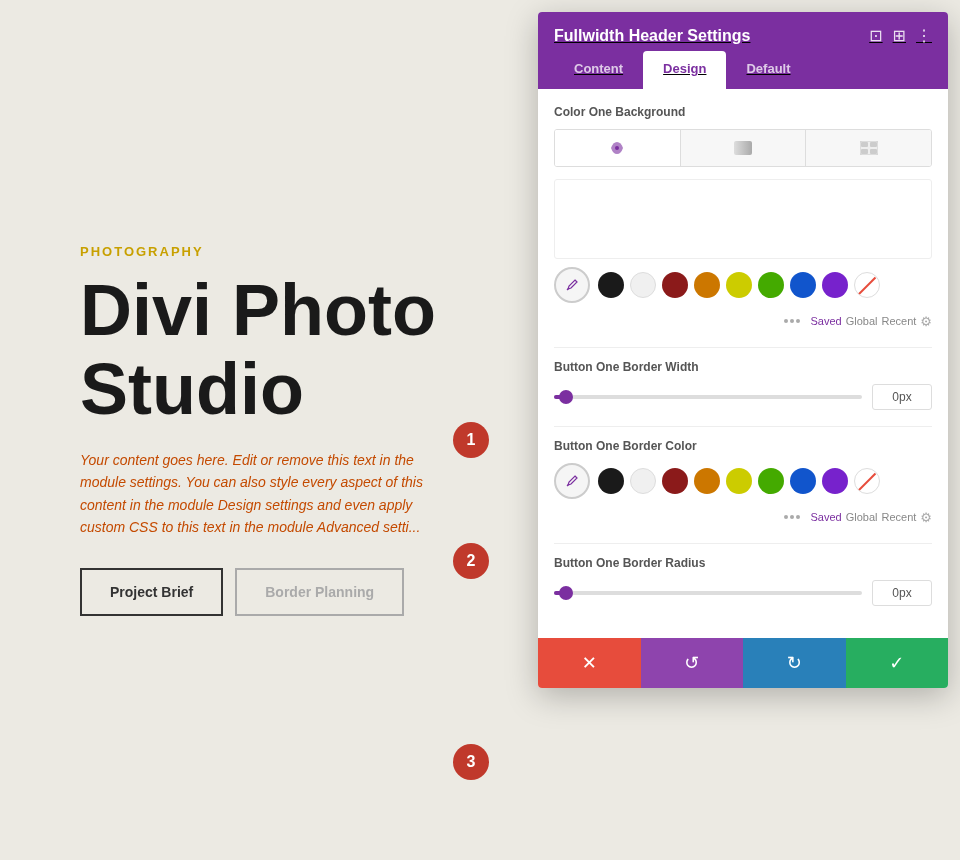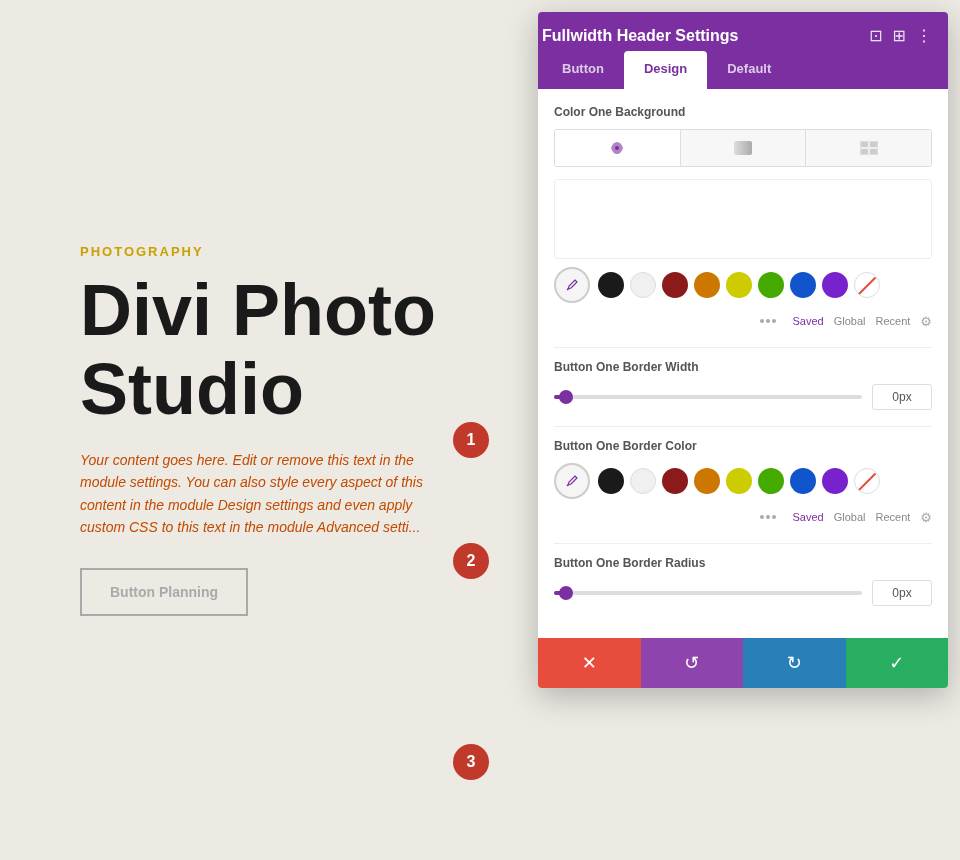--- a/index.html
+++ b/index.html
@@ -105,21 +105,22 @@
       border-radius: 4px;
       overflow: hidden;
       box-shadow: 0 8px 32px rgba(0,0,0,0.25);
       display: flex;
       flex-direction: column;
       max-height: 836px;
     }
 
     .panel-header {
       background: #7b2fa0;
-      padding: 14px 16px 0 4px;
+      padding: 14px 16px 0 16px;
+      text-decoration: underline;
     }
 
     .panel-header-top {
       display: flex;
       align-items: center;
       justify-content: space-between;
       margin-bottom: 6px;
     }
 
     .panel-title {
@@ -258,21 +259,21 @@
       height: 2px;
       background: #e74c3c;
       transform: rotate(-45deg);
       transform-origin: center;
     }
 
     .color-meta-row {
       display: flex;
       align-items: center;
       justify-content: flex-end;
-      gap: 10px;
+      gap: 4px;
       font-size: 11px;
       color: #888;
     }
 
     .more-btn {
       width: 28px;
       height: 20px;
       display: flex;
       align-items: center;
       justify-content: center;
@@ -385,21 +386,22 @@
 <body>
 
 <div class="page-bg">
   <div class="page-subtitle">PHOTOGRAPHY</div>
   <div class="page-title">
     <span>Divi Photo</span><br>
     <span>Studio</span>
   </div>
   <div class="page-body">Your content goes here. Edit or remove this text in the module settings. You can also style every aspect of this content in the module Design settings and even apply custom CSS to this text in the module Advanced setti...</div>
   <div class="page-buttons">
-    <button class="page-btn-secondary">Button Planning</button>
+    <button class="page-btn-primary">Project Brief</button>
+    <button class="page-btn-secondary">Border Planning</button>
   </div>
 </div>
 
 <div class="step-badge badge-1">
   <span>1</span>
 </div>
 <div class="step-badge badge-2">
   <span>2</span>
 </div>
 <div class="step-badge badge-3">
@@ -410,21 +412,21 @@
   <div class="panel-header">
     <div class="panel-header-top">
       <span class="panel-title">Fullwidth Header Settings</span>
       <div class="panel-header-icons">
         <span>⊡</span>
         <span>⊞</span>
         <span>⋮</span>
       </div>
     </div>
     <div class="panel-tabs">
-      <div class="panel-tab">Button</div>
+      <div class="panel-tab">Content</div>
       <div class="panel-tab active">Design</div>
       <div class="panel-tab">Default</div>
     </div>
   </div>
 
   <div class="panel-body">
 
     <div class="slider-section">
       <div class="section-label">Color One Background</div>
       <div class="bg-type-tabs">

